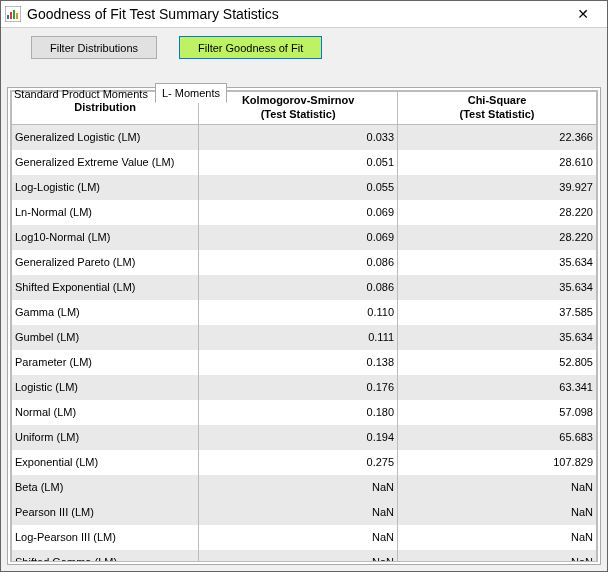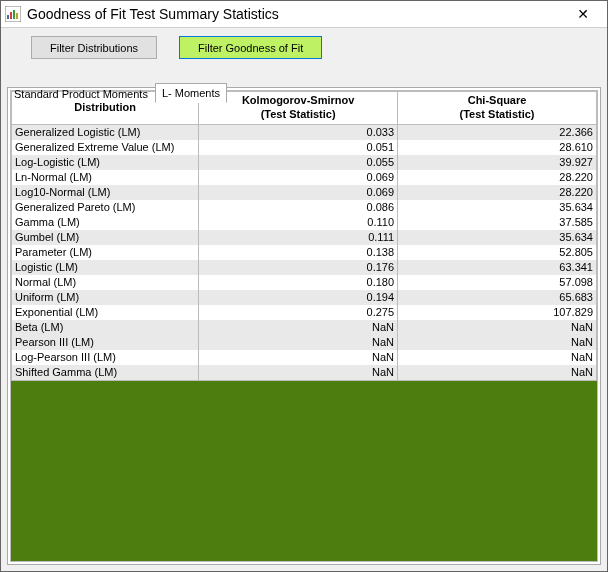--- a/index.html
+++ b/index.html
@@ -100,21 +100,21 @@
     border: 1px solid #aaaaaa;
     background: #ffffff;
     padding: 2px;
     display: flex;
     flex-direction: column;
     overflow: hidden;
   }
   .table-wrap {
     flex: 1;
     border: 1px solid #bcbcbc;
-    background: #4d7c0f;
+    background: #be185d;
     overflow: auto;
   }
   table {
     border-collapse: collapse;
     width: 100%;
     background: #f0f0f0;
     table-layout: fixed;
   }
   thead th {
     background: #ffffff;
@@ -124,21 +124,21 @@
     text-align: center;
     padding: 2px 0;
     line-height: 1.25;
   }
   tbody td {
     border-left: 1px solid #bcbcbc;
     border-right: 1px solid #bcbcbc;
     border-top: none;
     border-bottom: none;
     padding: 0 3px;
-    height: 15px;
+    height: 25px;
     line-height: 15px;
     font-size: 11px;
     white-space: nowrap;
     overflow: hidden;
   }
   tbody tr:last-child td {
     border-bottom: 1px solid #bcbcbc;
   }
   tbody tr.even td { background: #e9e9e9; }
   tbody tr.odd  td { background: #ffffff; }
@@ -226,20 +226,25 @@
             <tr class="even">
               <td class="name">Log10-Normal (LM)</td>
               <td class="num">0.069</td>
               <td class="num">28.220</td>
             </tr>
             <tr class="odd">
               <td class="name">Generalized Pareto (LM)</td>
               <td class="num">0.086</td>
               <td class="num">35.634</td>
             </tr>
+            <tr class="even">
+              <td class="name">Shifted Exponential (LM)</td>
+              <td class="num">0.086</td>
+              <td class="num">35.634</td>
+            </tr>
             <tr class="odd">
               <td class="name">Gamma (LM)</td>
               <td class="num">0.110</td>
               <td class="num">37.585</td>
             </tr>
             <tr class="even">
               <td class="name">Gumbel (LM)</td>
               <td class="num">0.111</td>
               <td class="num">35.634</td>
             </tr>

